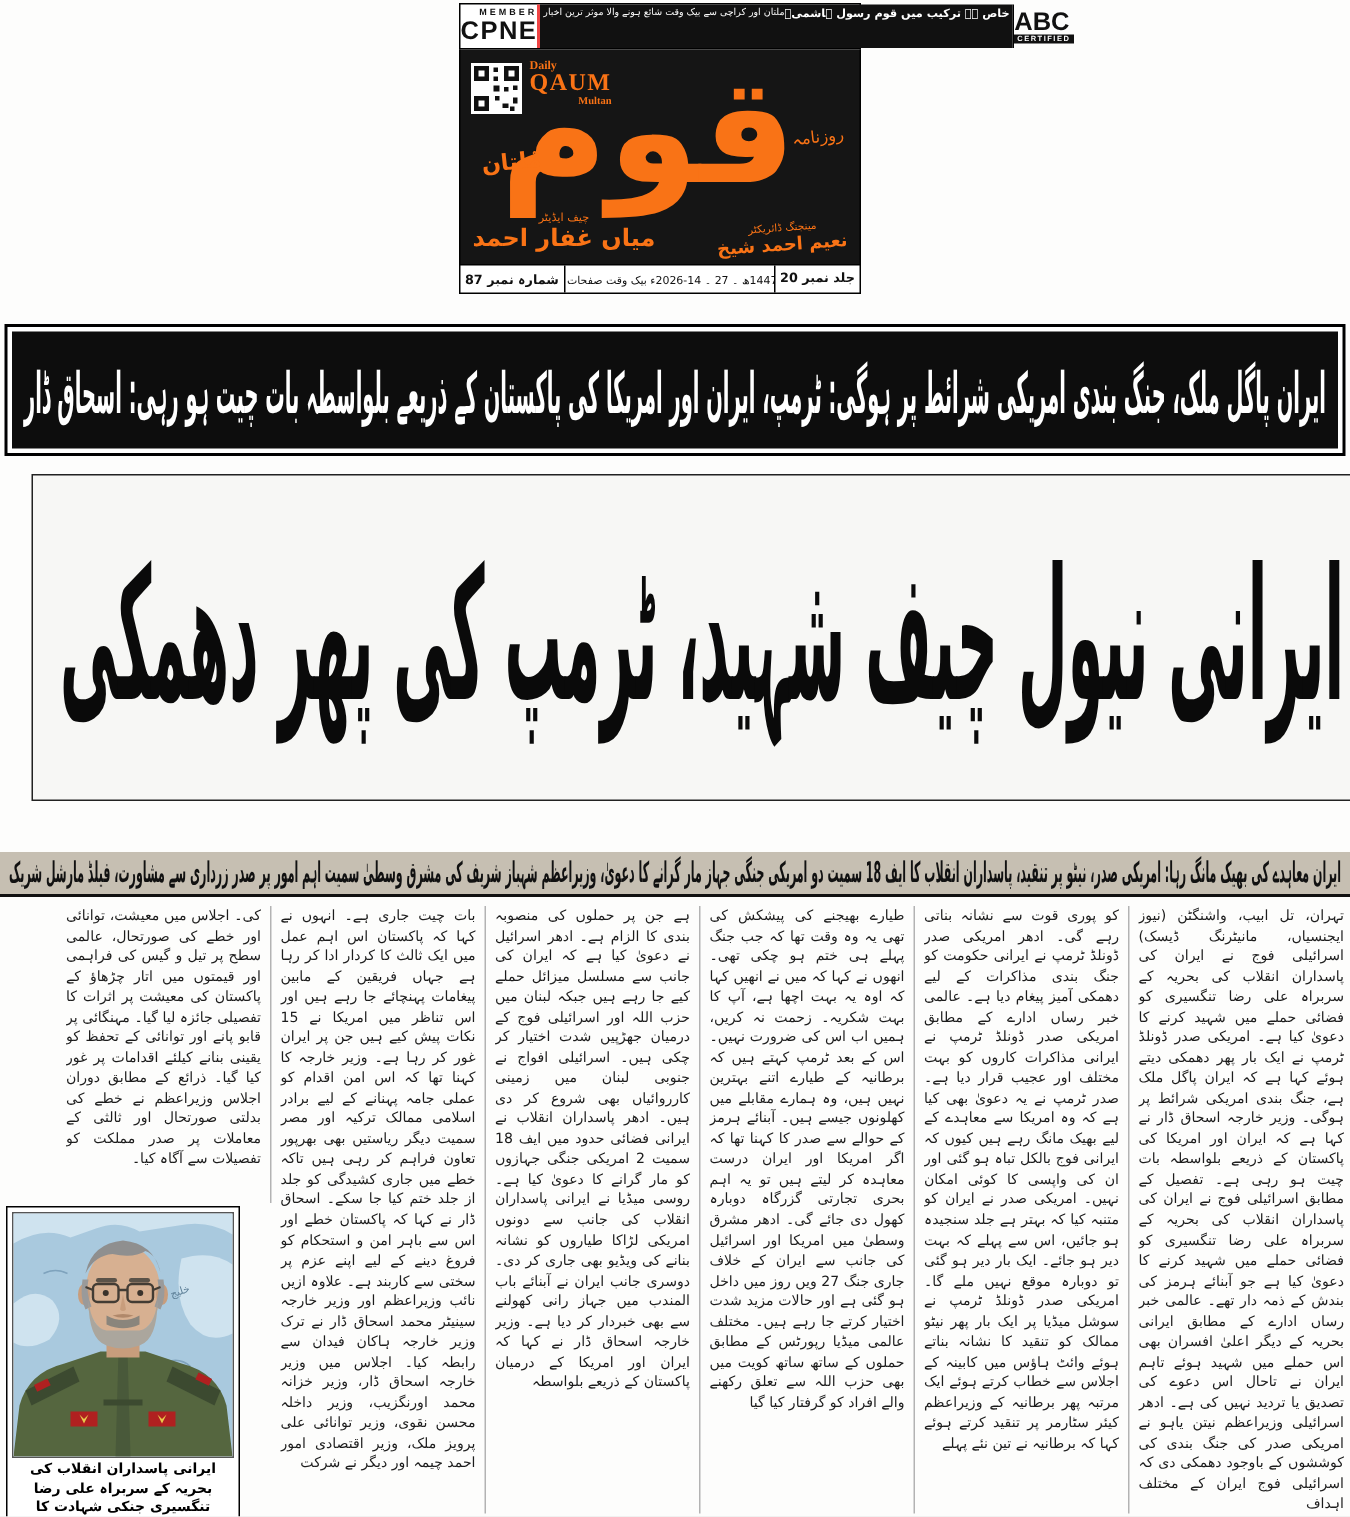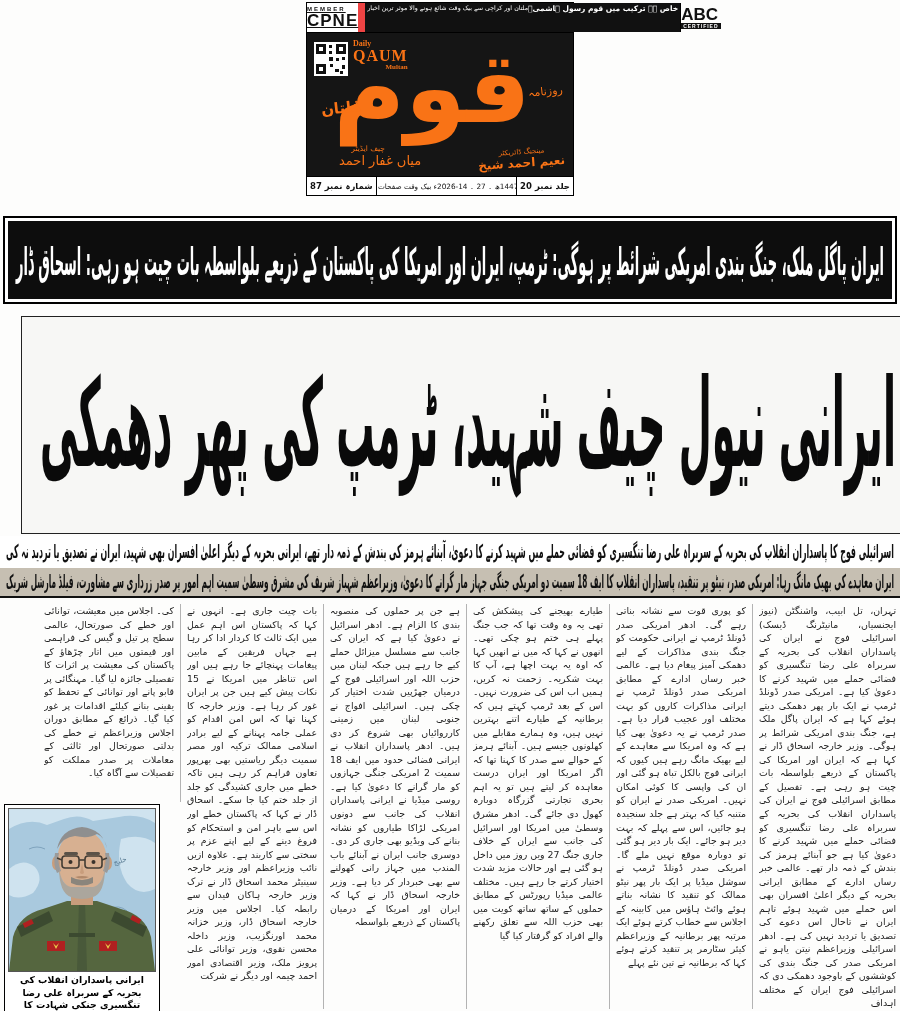--- a/index.html
+++ b/index.html
@@ -6,41 +6,41 @@
   html,body { background:#e8e8e8; }
   .page {
     position:relative; width:900px; height:1011px; margin:0 auto;
     background:#fdfdfc; overflow:hidden;
     font-family:"DejaVu Sans", sans-serif;
     color:#111;
   }
   
   .masthead { position:absolute; left:306px; top:2px; width:268px; }
   .mh-topstrip { display:flex; align-items:stretch; height:31px; border:1px solid #000; background:#fff; }
-  .badge-cpne { width:60px; border-right:7px solid #ef4444; display:flex; flex-direction:column; align-items:flex-start; justify-content:center; font-family:"Liberation Sans", sans-serif;text-decoration:underline; }
+  .badge-cpne { width:60px; border-right:2px solid #ef4444; display:flex; flex-direction:column; align-items:flex-end; justify-content:center; font-family:"Liberation Sans", sans-serif; }
   .badge-cpne .member { font-size:6px; font-weight:bold; letter-spacing:2px; }
   .badge-cpne .cpne { font-size:17px; font-weight:900; letter-spacing:1px; line-height:1; }
   .slogan-box { flex:1; background:#111; color:#fff; display:flex; flex-direction:row; justify-content:center; text-align:center; direction:rtl; padding:1px 2px; }
   .slogan-box .s1 { font-size:7.5px; font-weight:bold; white-space:nowrap; overflow:hidden; }
   .slogan-box .s2 { font-size:6.3px; white-space:nowrap; overflow:hidden; }
   .badge-abc { width:48px; border-left:1px solid #000; display:flex; flex-direction:column; align-items:flex-start; justify-content:center; font-family:"Liberation Sans", sans-serif; }
   .badge-abc .abc { font-size:17px; font-weight:900; line-height:1; }
   .badge-abc .certified { font-size:5px; font-weight:bold; background:#111; color:#fff; padding:0 2px; letter-spacing:1px; }
   .mh-black { position:relative; height:143px; background:#151515; color:#f97316; border-left:1px solid #000; border-right:1px solid #000; overflow:hidden; }
   .qr { position:absolute; left:7px; top:9px; }
   .latin-title { position:absolute; left:46px; top:7px; font-family:"Liberation Serif", serif; line-height:1; }
   .latin-title .d { font-size:8px; font-weight:bold; }
   .latin-title .q { font-size:16px; font-weight:bold; letter-spacing:1px; }
   .latin-title .m { font-size:7px; font-weight:bold; text-align:right; }
   .qaum-big { position:absolute; left:0; right:16px; top:2px; text-align:center; font-size:98px; font-weight:bold; direction:rtl; line-height:1.1; }
   .rozanama { position:absolute; right:10px; top:52px; font-size:11px; direction:rtl; transform:rotate(-6deg); }
   .city-multan { position:absolute; left:14px; top:66px; font-size:15px; font-weight:bold; direction:rtl; transform:rotate(-6deg); }
   .chief-ed { position:absolute; left:8px; bottom:8px; text-align:center; direction:rtl; }
   .chief-ed .t { font-size:7.5px; display:block; }
-  .chief-ed .n { font-size:13px; font-weight:normal; display:block;margin-left:24px; }
+  .chief-ed .n { font-size:16px; font-weight:bold; display:block; }
   .mng-dir { position:absolute; right:8px; bottom:6px; text-align:center; direction:rtl; }
   .mng-dir .t { font-size:7px; display:block; transform:rotate(-4deg); }
   .mng-dir .n { font-size:12px; font-weight:bold; display:block; transform:rotate(-4deg); }
   .mh-datestrip { display:flex; direction:rtl; height:20px; border:1px solid #000; background:#fff; font-size:8px; align-items:center; }
   .mh-datestrip .cell { padding:0 3px; white-space:nowrap; overflow:hidden; display:flex; align-items:center; height:100%; }
   .mh-datestrip .vol { font-weight:bold; border-left:1px solid #000; font-size:8.5px; }
   .mh-datestrip .mid { flex:1; justify-content:center; font-size:7.3px; }
   .mh-datestrip .iss { font-weight:bold; border-right:1px solid #000; font-size:8.5px; }
   
   .banner { position:absolute; left:3px; top:216px; width:894px; height:88px; border:2px solid #000; background:#fff; padding:3px; }
@@ -137,25 +137,20 @@
       </svg>
     </div>
   </div>
 
   <div class="main-head">
     <svg width="890" height="214" viewBox="0 0 890 214">
       <text x="445" y="148" text-anchor="middle" direction="rtl" fill="#0a0a0a" font-size="122" font-weight="bold" textLength="856" lengthAdjust="spacingAndGlyphs">ایرانی نیول چیف شہید، ٹرمپ کی پھر دھمکی</text>
     </svg>
   </div>
 
-  <div class="subhead1">
-    <svg width="896" height="28" viewBox="0 0 896 28">
-      <text x="448" y="20" text-anchor="middle" direction="rtl" fill="#111" font-size="19" font-weight="bold" textLength="888" lengthAdjust="spacingAndGlyphs">اسرائیلی فوج کا پاسداران انقلاب کی بحریہ کے سربراہ علی رضا تنگسیری کو فضائی حملے میں شہید کرنے کا دعویٰ، آبنائے ہرمز کی بندش کے ذمہ دار تھے، ایرانی بحریہ کے دیگر اعلیٰ افسران بھی شہید، ایران نے تصدیق یا تردید نہ کی</text>
-    </svg>
-  </div>
   <div class="subhead2">
     <svg width="896" height="26" viewBox="0 0 896 26">
       <text x="448" y="19" text-anchor="middle" direction="rtl" fill="#111" font-size="19" font-weight="bold" textLength="888" lengthAdjust="spacingAndGlyphs">ایران معاہدے کی بھیک مانگ رہا: امریکی صدر، نیٹو پر تنقید، پاسداران انقلاب کا ایف 18 سمیت دو امریکی جنگی جہاز مار گرانے کا دعویٰ، وزیراعظم شہباز شریف کی مشرق وسطیٰ سمیت اہم امور پر صدر زرداری سے مشاورت، فیلڈ مارشل شریک</text>
     </svg>
   </div>
 
   <div class="body-area">
     <div class="col">تہران، تل ابیب، واشنگٹن (نیوز ایجنسیاں، مانیٹرنگ ڈیسک) اسرائیلی فوج نے ایران کی پاسداران انقلاب کی بحریہ کے سربراہ علی رضا تنگسیری کو فضائی حملے میں شہید کرنے کا دعویٰ کیا ہے۔ امریکی صدر ڈونلڈ ٹرمپ نے ایک بار پھر دھمکی دیتے ہوئے کہا ہے کہ ایران پاگل ملک ہے، جنگ بندی امریکی شرائط پر ہوگی۔ وزیر خارجہ اسحاق ڈار نے کہا ہے کہ ایران اور امریکا کی پاکستان کے ذریعے بلواسطہ بات چیت ہو رہی ہے۔ تفصیل کے مطابق اسرائیلی فوج نے ایران کی پاسداران انقلاب کی بحریہ کے سربراہ علی رضا تنگسیری کو فضائی حملے میں شہید کرنے کا دعویٰ کیا ہے جو آبنائے ہرمز کی بندش کے ذمہ دار تھے۔ عالمی خبر رساں ادارے کے مطابق ایرانی بحریہ کے دیگر اعلیٰ افسران بھی اس حملے میں شہید ہوئے تاہم ایران نے تاحال اس دعوے کی تصدیق یا تردید نہیں کی ہے۔ ادھر اسرائیلی وزیراعظم نیتن یاہو نے امریکی صدر کی جنگ بندی کی کوششوں کے باوجود دھمکی دی کہ اسرائیلی فوج ایران کے مختلف اہداف</div>
     <div class="col">کو پوری قوت سے نشانہ بناتی رہے گی۔ ادھر امریکی صدر ڈونلڈ ٹرمپ نے ایرانی حکومت کو جنگ بندی مذاکرات کے لیے دھمکی آمیز پیغام دیا ہے۔ عالمی خبر رساں ادارے کے مطابق امریکی صدر ڈونلڈ ٹرمپ نے ایرانی مذاکرات کاروں کو بہت مختلف اور عجیب قرار دیا ہے۔ صدر ٹرمپ نے یہ دعویٰ بھی کیا ہے کہ وہ امریکا سے معاہدے کے لیے بھیک مانگ رہے ہیں کیوں کہ ایرانی فوج بالکل تباہ ہو گئی اور ان کی واپسی کا کوئی امکان نہیں۔ امریکی صدر نے ایران کو متنبہ کیا کہ بہتر ہے جلد سنجیدہ ہو جائیں، اس سے پہلے کہ بہت دیر ہو جائے۔ ایک بار دیر ہو گئی تو دوبارہ موقع نہیں ملے گا۔ امریکی صدر ڈونلڈ ٹرمپ نے سوشل میڈیا پر ایک بار پھر نیٹو ممالک کو تنقید کا نشانہ بناتے ہوئے وائٹ ہاؤس میں کابینہ کے اجلاس سے خطاب کرتے ہوئے ایک مرتبہ پھر برطانیہ کے وزیراعظم کیئر سٹارمر پر تنقید کرتے ہوئے کہا کہ برطانیہ نے تین نئے پہلے</div>
     <div class="col">طیارے بھیجنے کی پیشکش کی تھی یہ وہ وقت تھا کہ جب جنگ پہلے ہی ختم ہو چکی تھی۔ انھوں نے کہا کہ میں نے انھیں کہا کہ اوہ یہ بہت اچھا ہے، آپ کا بہت شکریہ۔ زحمت نہ کریں، ہمیں اب اس کی ضرورت نہیں۔ اس کے بعد ٹرمپ کہتے ہیں کہ برطانیہ کے طیارے اتنے بہترین نہیں ہیں، وہ ہمارے مقابلے میں کھلونوں جیسے ہیں۔ آبنائے ہرمز کے حوالے سے صدر کا کہنا تھا کہ اگر امریکا اور ایران درست معاہدہ کر لیتے ہیں تو یہ اہم بحری تجارتی گزرگاہ دوبارہ کھول دی جائے گی۔ ادھر مشرق وسطیٰ میں امریکا اور اسرائیل کی جانب سے ایران کے خلاف جاری جنگ 27 ویں روز میں داخل ہو گئی ہے اور حالات مزید شدت اختیار کرتے جا رہے ہیں۔ مختلف عالمی میڈیا رپورٹس کے مطابق حملوں کے ساتھ ساتھ کویت میں بھی حزب اللہ سے تعلق رکھنے والے افراد کو گرفتار کیا گیا</div>

